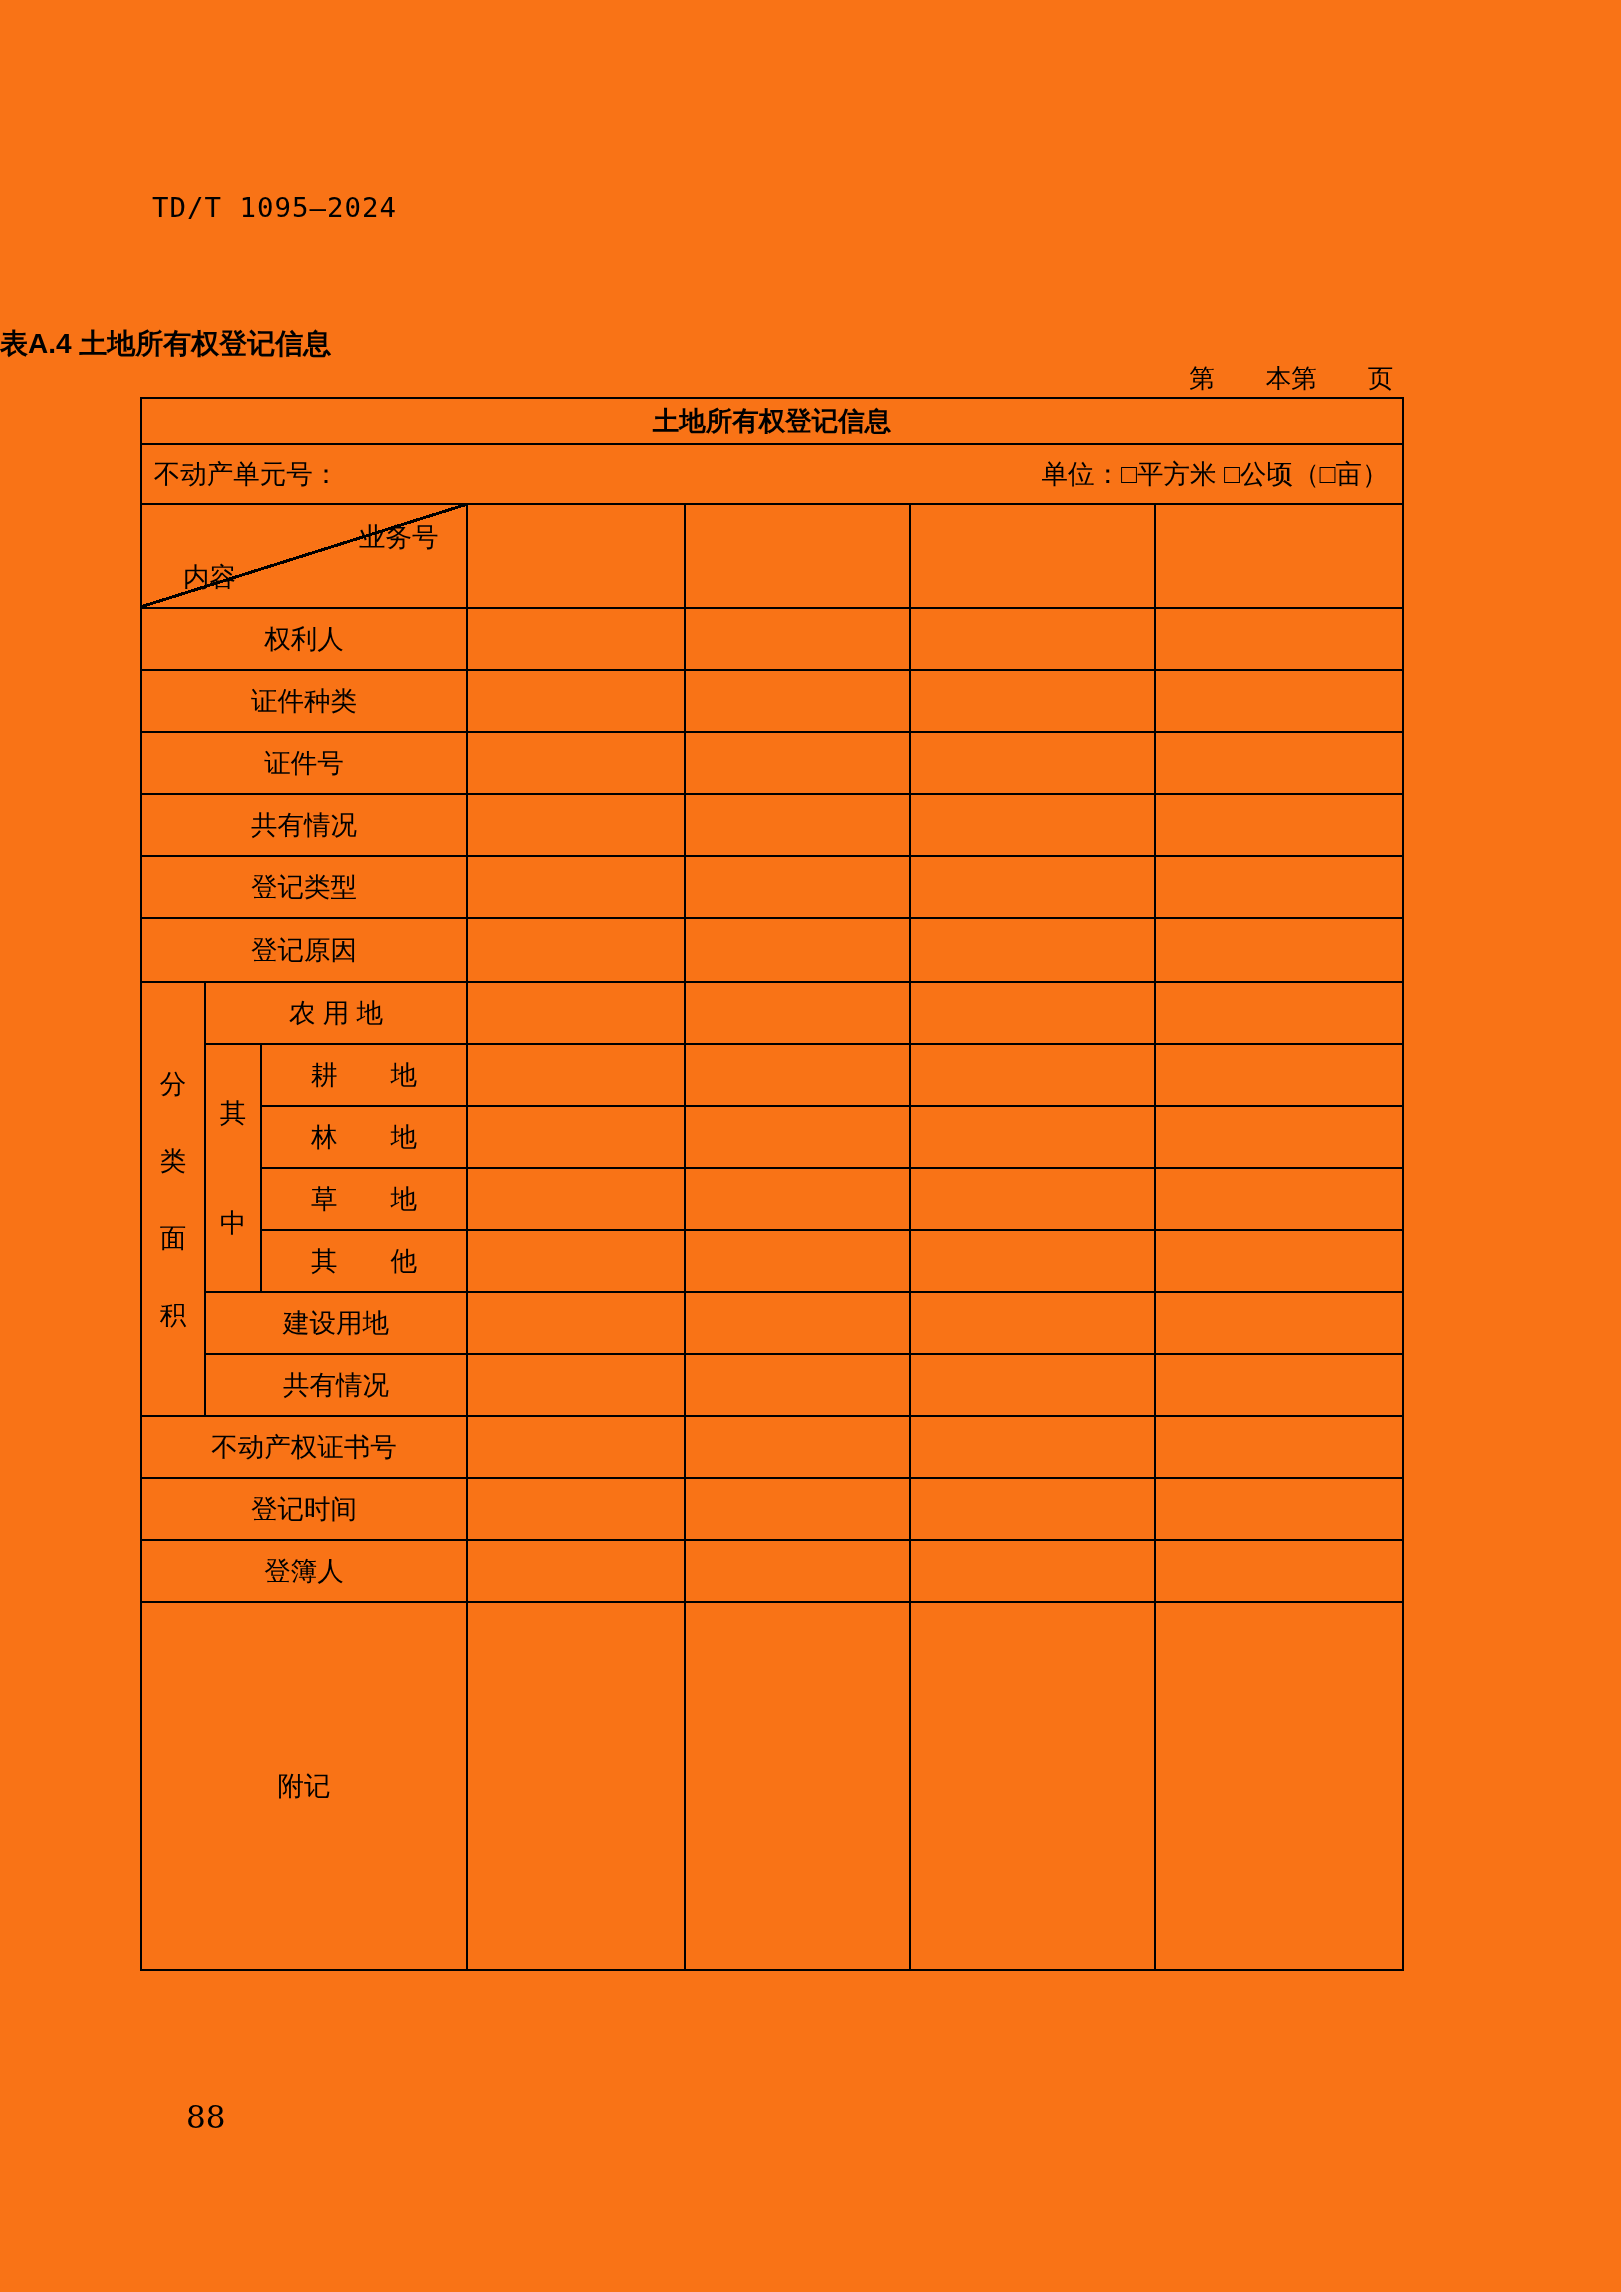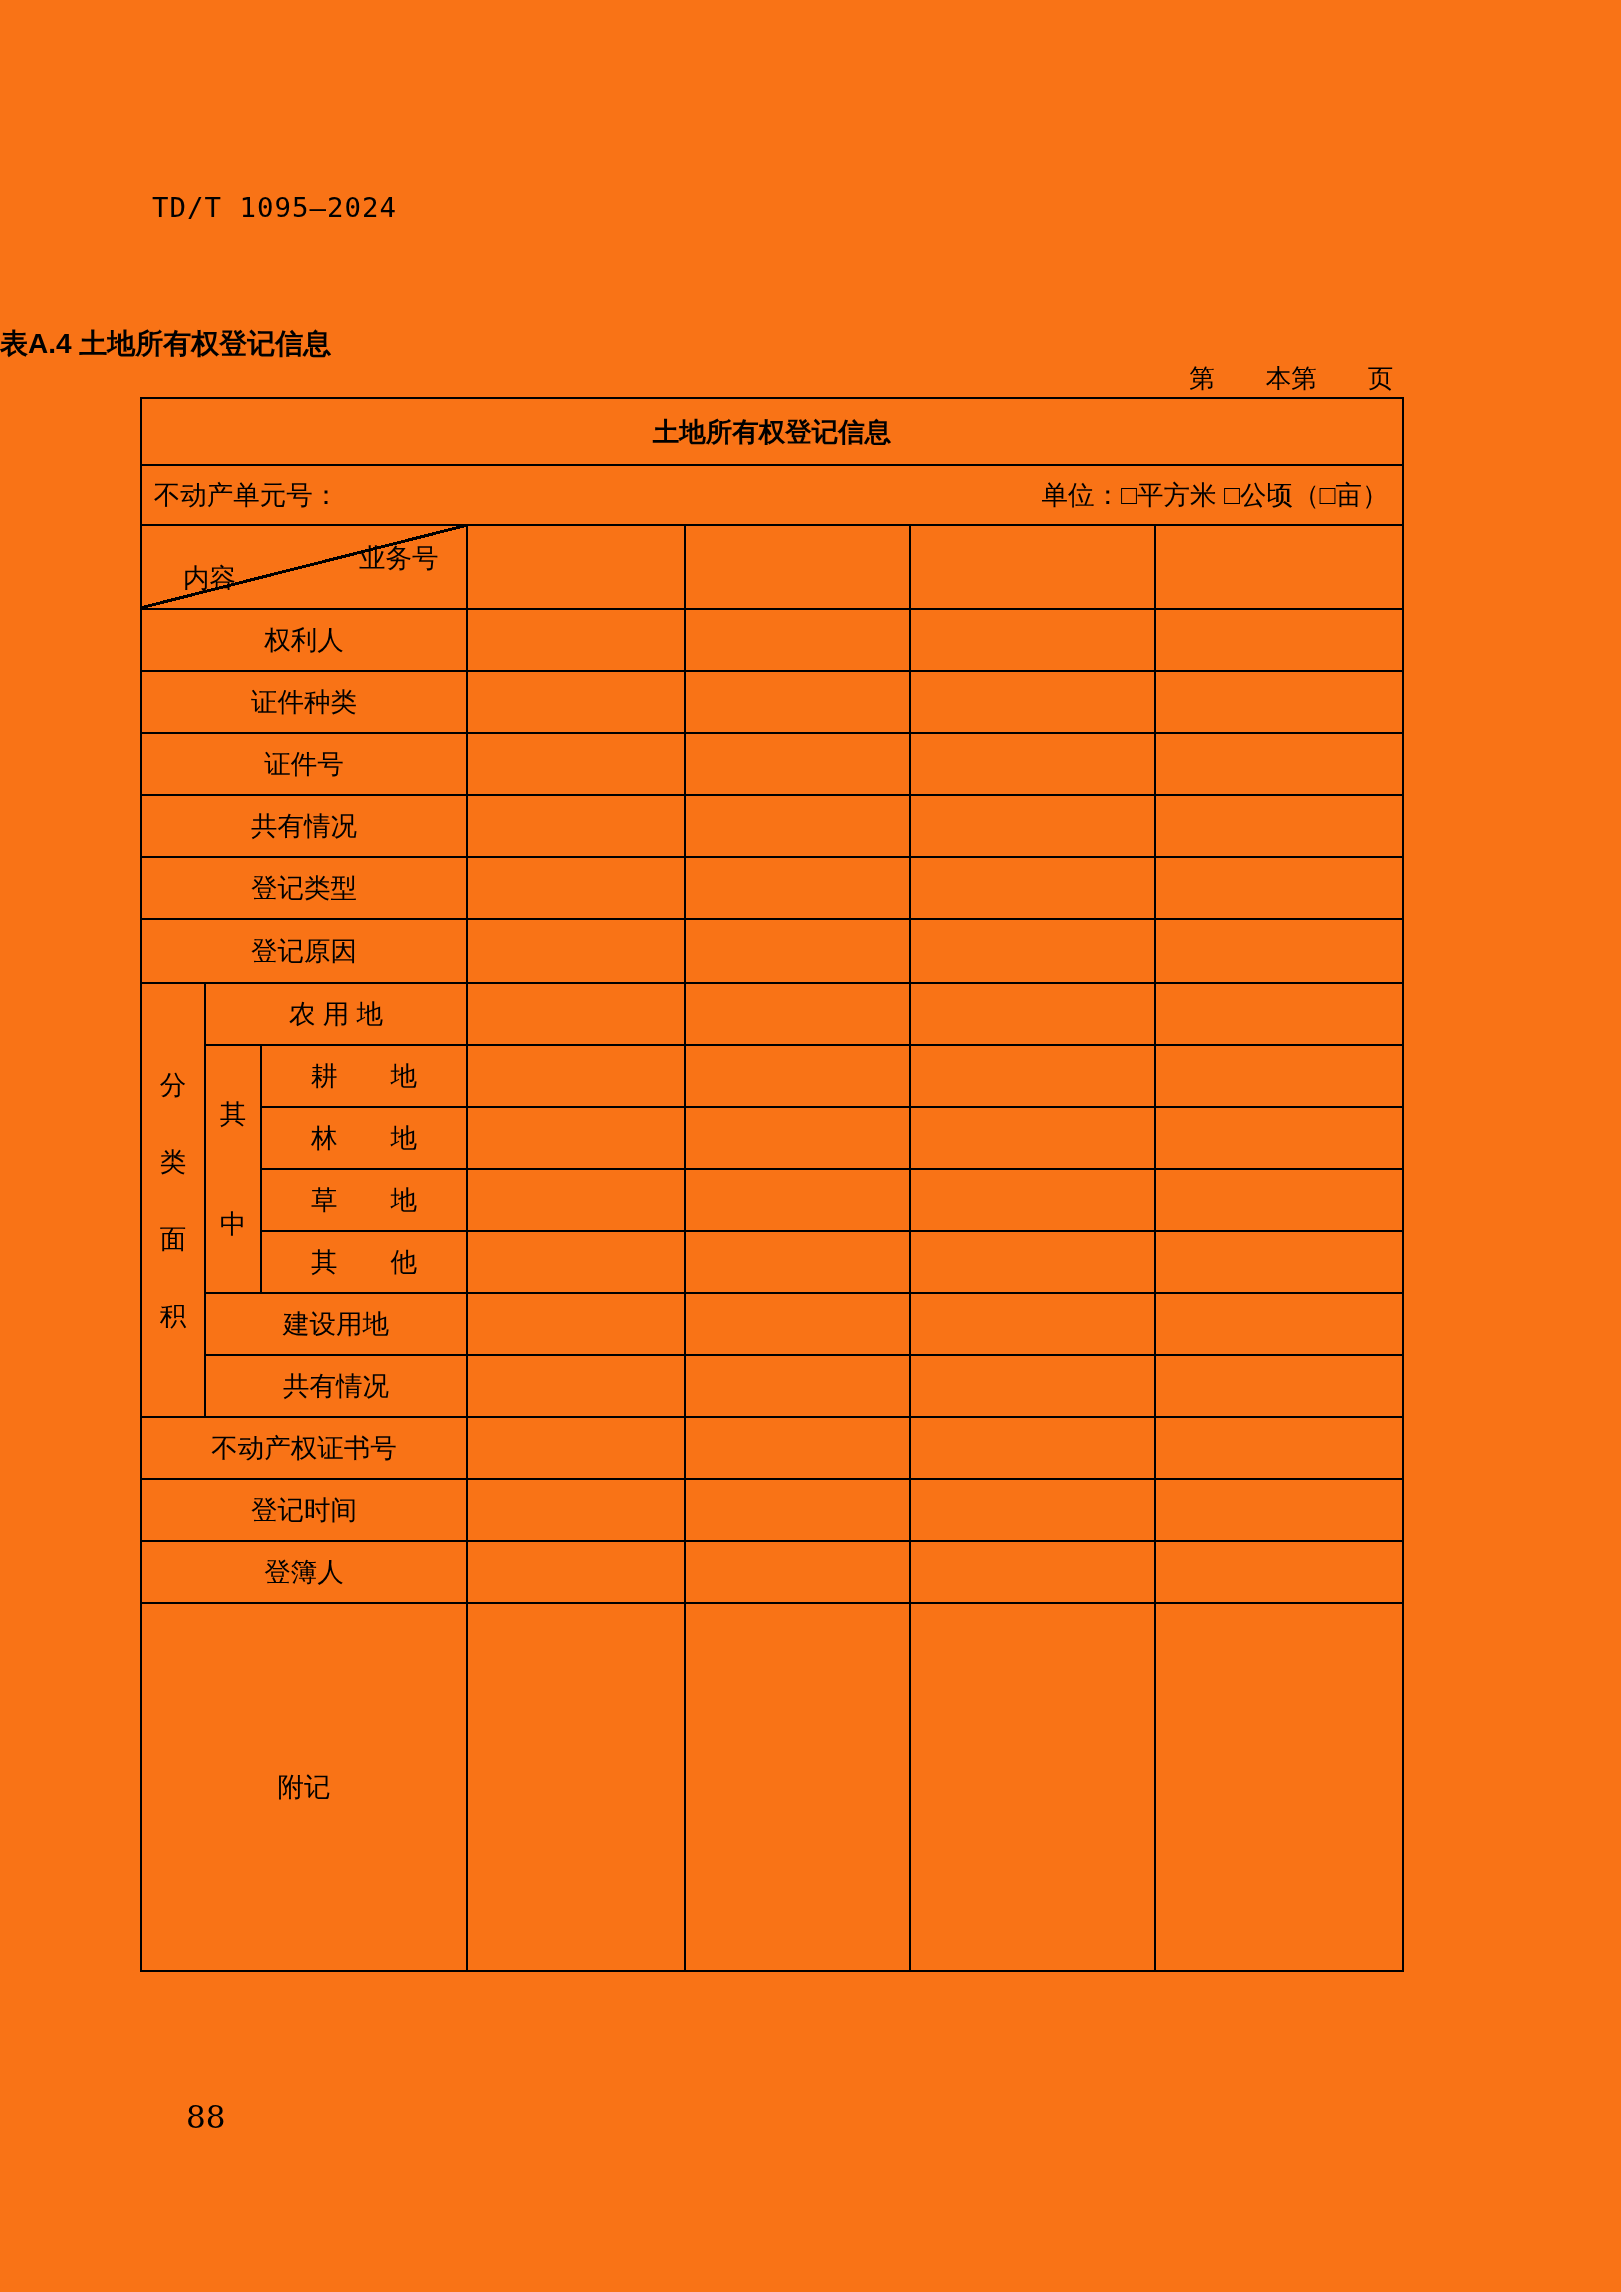--- a/index.html
+++ b/index.html
@@ -35,23 +35,23 @@
     border-collapse: collapse; table-layout: fixed;
     border: 2.9px solid #000;
   }
   table.reg td {
     border: 2px solid #000;
     border-top-width: 2.9px; border-bottom-width: 2.9px;
     padding: 0; font-size: 26.5px; text-align: center;
     vertical-align: middle; overflow: hidden;
   }
   tr.rr  { height: 62px; }
-  tr.r-header { height: 67px; }
+  tr.r-header { height: 46px; }
   tr.r-unit   { height: 60px; }
-  tr.r-diag   { height: 84px; }
+  tr.r-diag   { height: 104px; }
   tr.r-reason { height: 64px; }
   tr.r-remark { height: 368px; }
 
   td.thead { font-weight: bold; font-size: 28px; }
 
   .unit-wrap {
     display: flex; justify-content: space-between; align-items: center;
     padding: 0 13.7px 0 11.8px; width: 100%;
   }
   .unit-wrap span { white-space: nowrap; }

